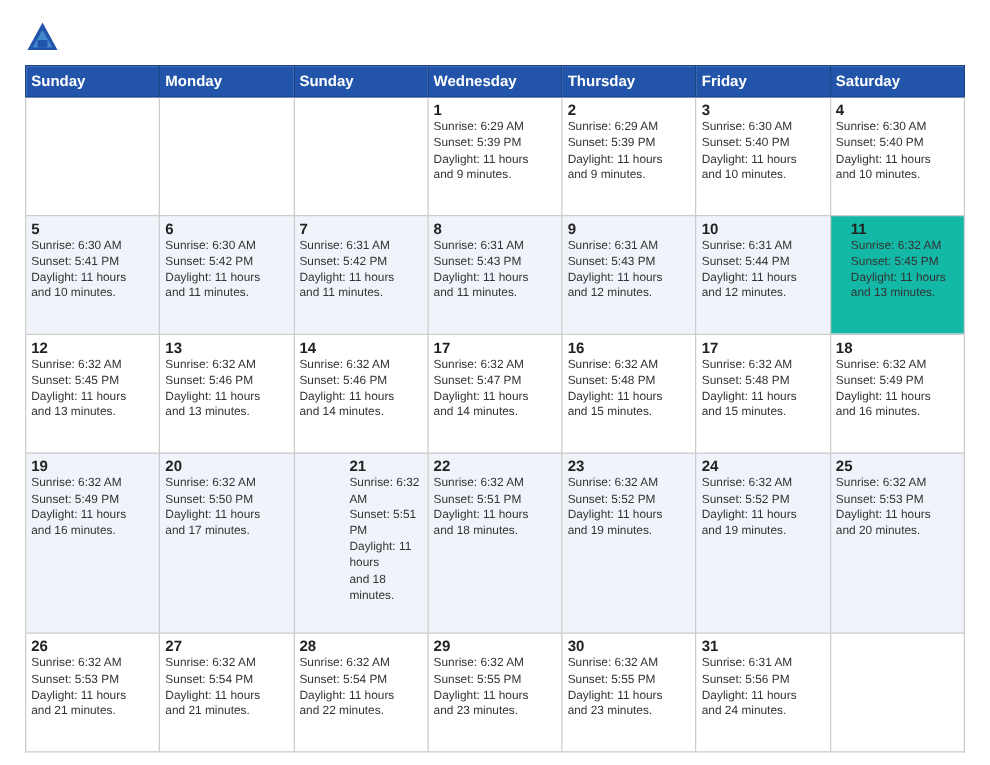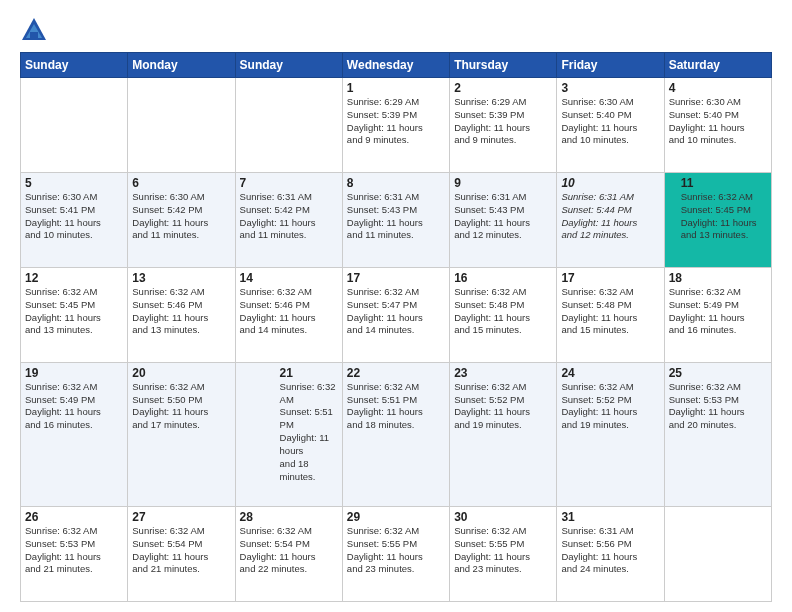--- a/index.html
+++ b/index.html
@@ -175,21 +175,21 @@
             <div class="day-info">Sunrise: 6:31 AM<br>Sunset: 5:42 PM<br>Daylight: 11 hours<br>and 11 minutes.</div>
           </td>
           <td style="background: rgb(240, 244, 250);">
             <span class="day-num">8</span>
             <div class="day-info">Sunrise: 6:31 AM<br>Sunset: 5:43 PM<br>Daylight: 11 hours<br>and 11 minutes.</div>
           </td>
           <td style="background: rgb(240, 244, 250);">
             <span class="day-num">9</span>
             <div class="day-info">Sunrise: 6:31 AM<br>Sunset: 5:43 PM<br>Daylight: 11 hours<br>and 12 minutes.</div>
           </td>
-          <td style="background: rgb(240, 244, 250); font-style: italic;">
+          <td style="background: rgb(240, 244, 250);">
             <span class="day-num">10</span>
             <div class="day-info">Sunrise: 6:31 AM<br>Sunset: 5:44 PM<br>Daylight: 11 hours<br>and 12 minutes.</div>
           </td>
           <td style="background: #14b8a6; padding-left: 16px;">
             <span class="day-num">11</span>
             <div class="day-info">Sunrise: 6:32 AM<br>Sunset: 5:45 PM<br>Daylight: 11 hours<br>and 13 minutes.</div>
           </td>
         </tr>
         <tr>
           <td>

